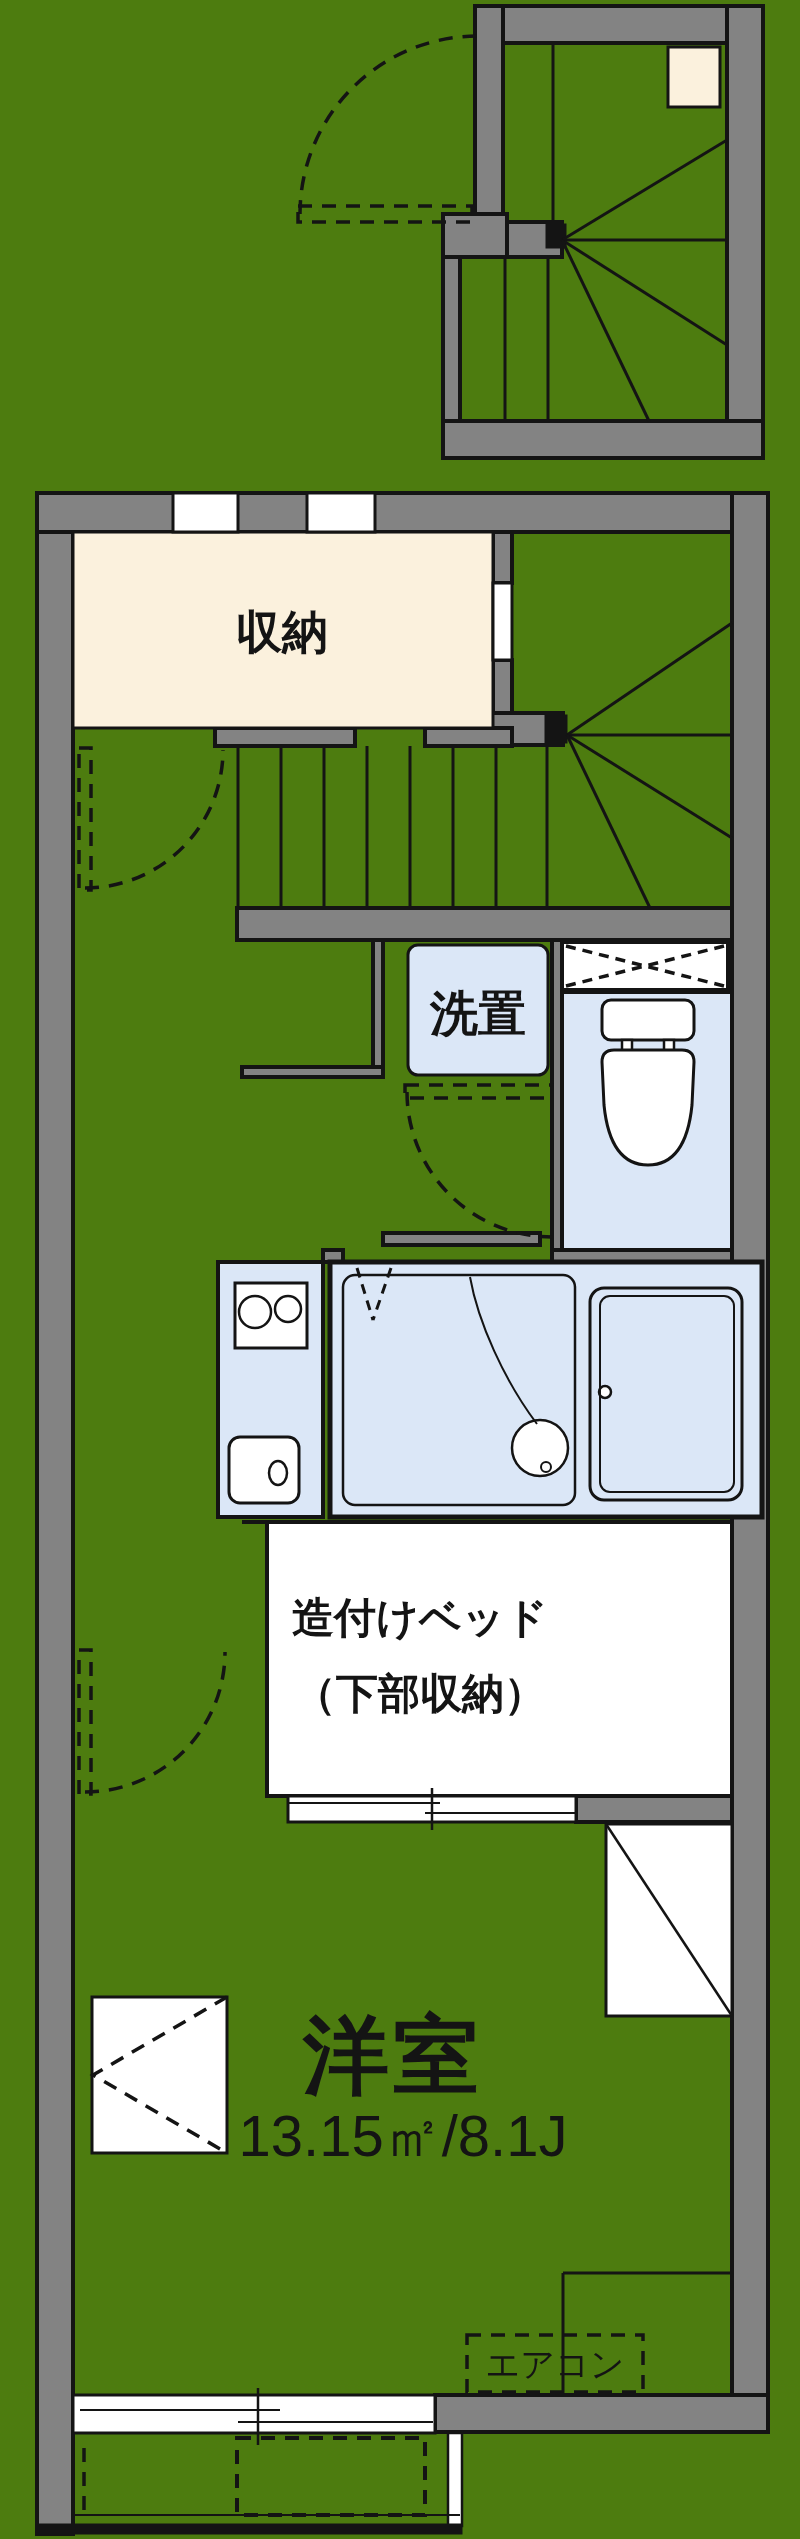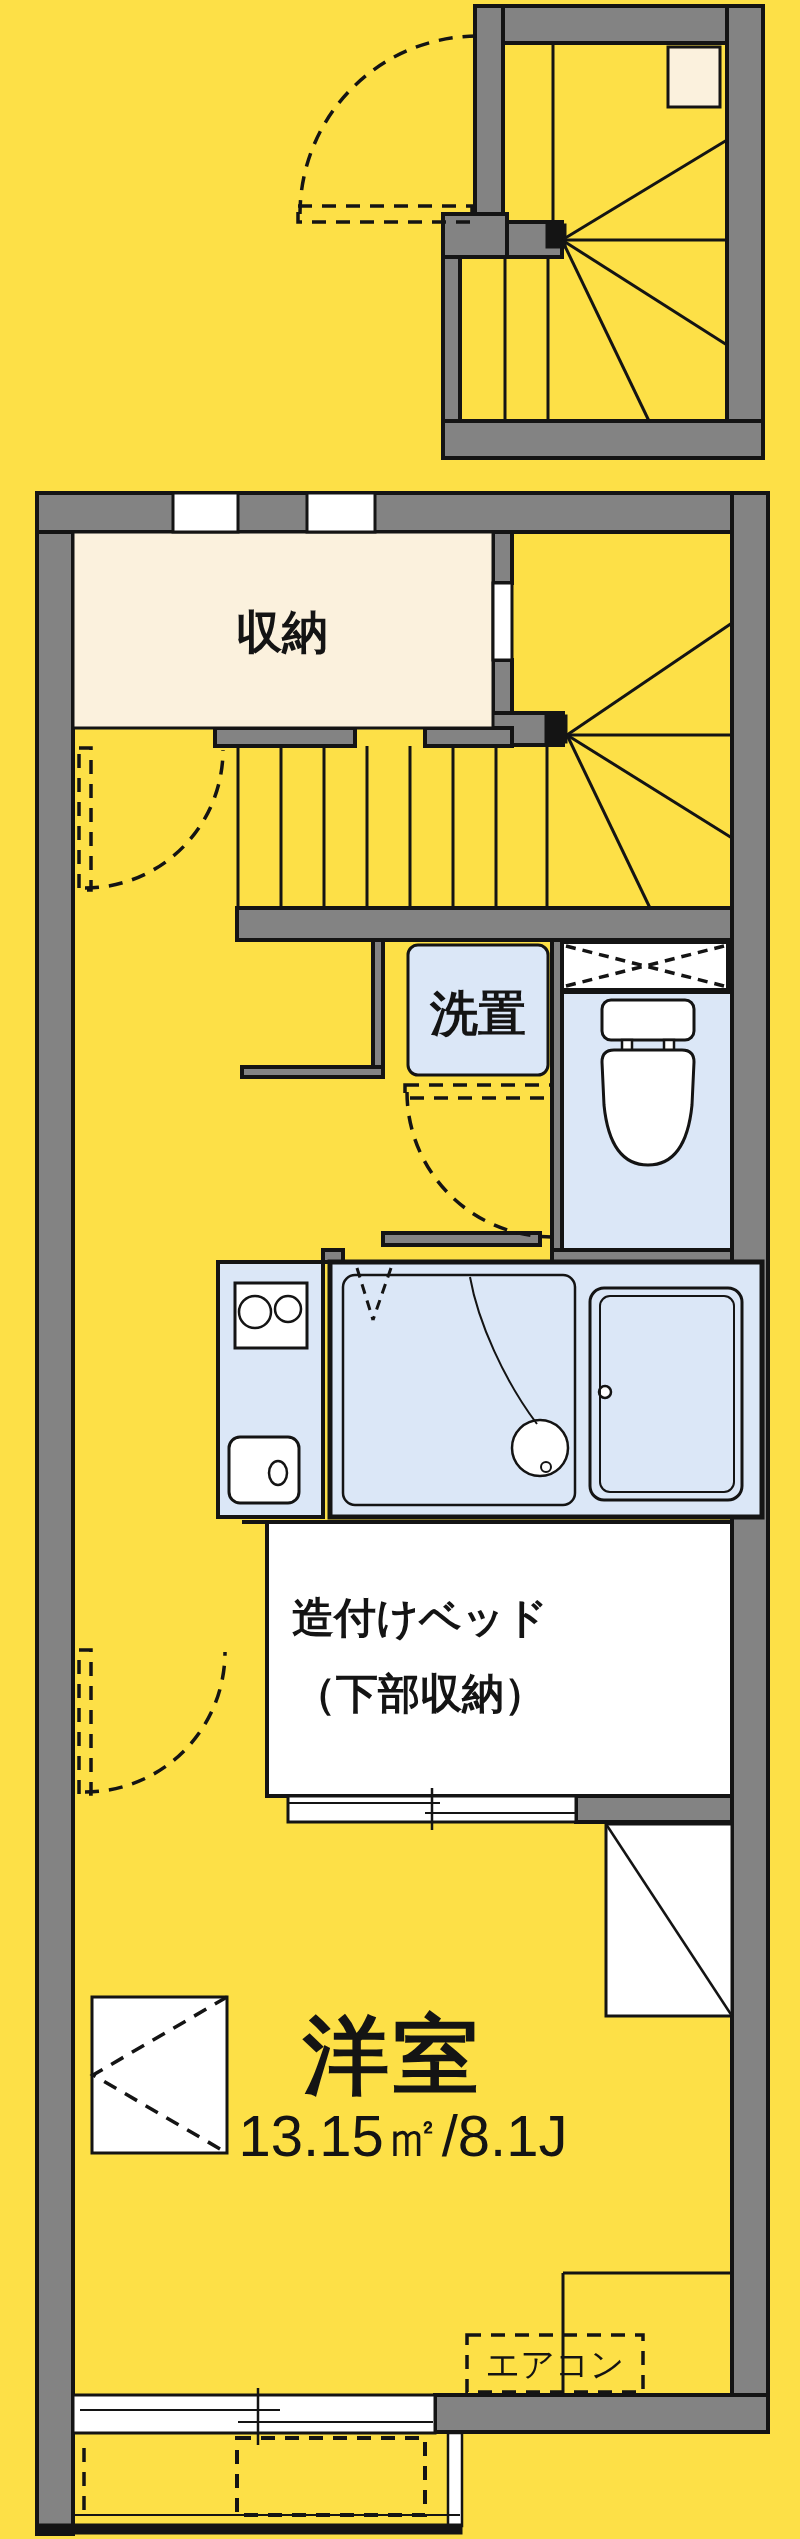--- a/index.html
+++ b/index.html
@@ -1,16 +1,16 @@
 <!DOCTYPE html>
 <html><head>
 <meta charset="utf-8">
 <style>
   html,body{margin:0;padding:0;background:#ffffff;}
-  .page{width:800px;height:2539px;position:relative;background:#fde047;overflow:hidden;}
+  .page{width:800px;height:2539px;position:relative;background:#4d7c0f;overflow:hidden;}
   svg{display:block;}
   
   .w2{stroke-width:2;}
   .w25{stroke-width:2.5;}
   .w3{stroke-width:3;}
   .w35{stroke-width:3.5;}
   .w4{stroke-width:4;}
   .w5{stroke-width:5;}
   .nofill{fill:none;}
   .whitefill{fill:#ffffff;}

